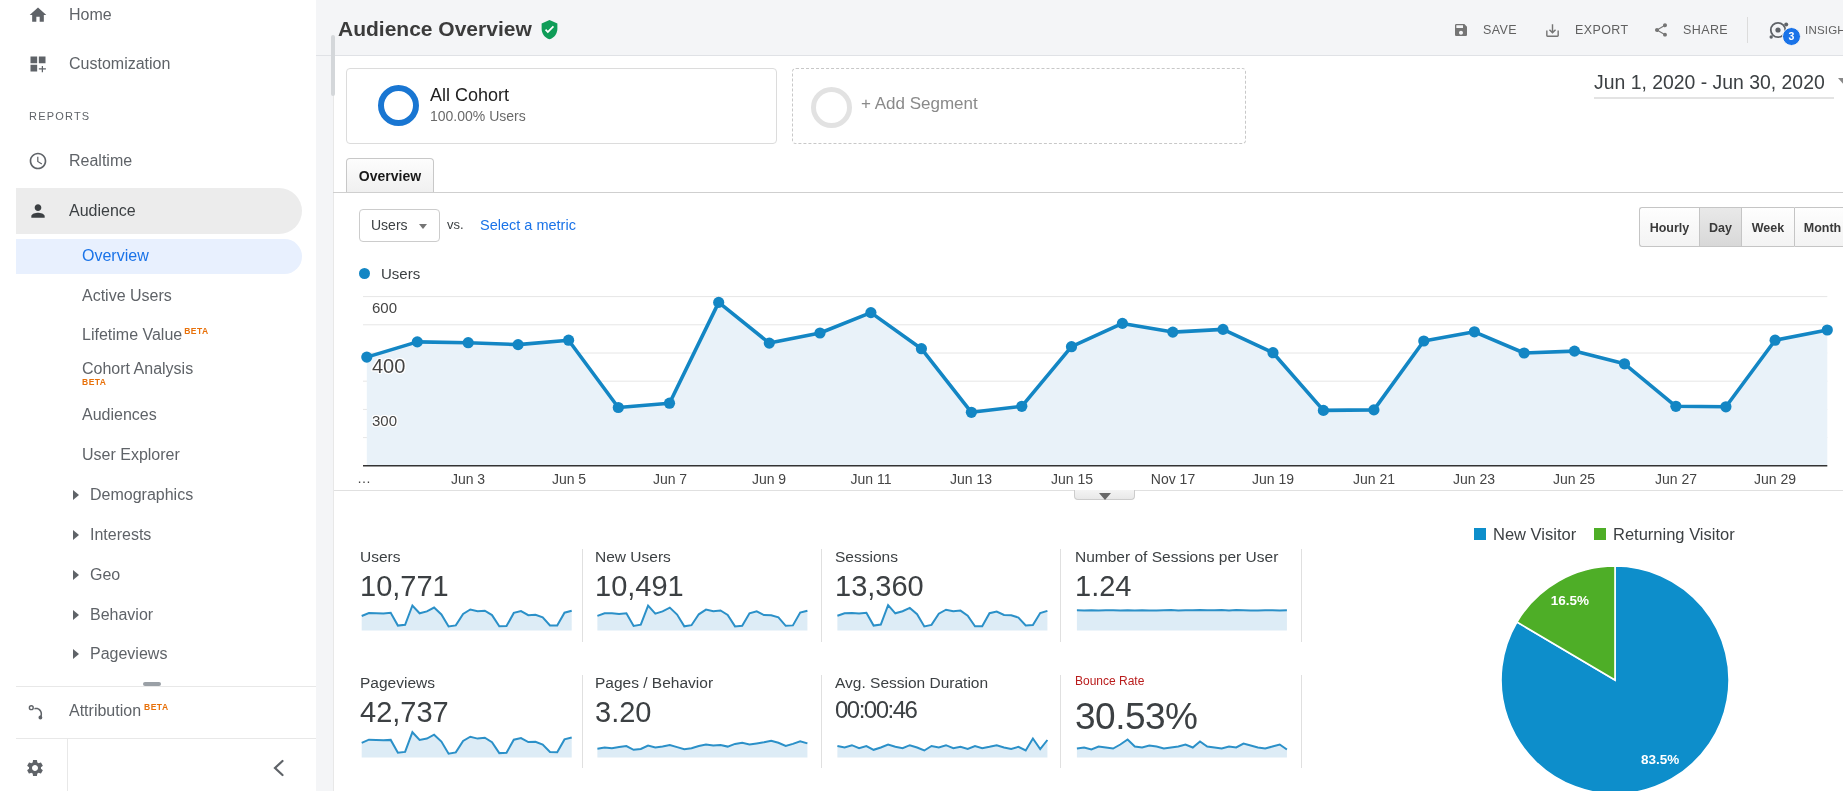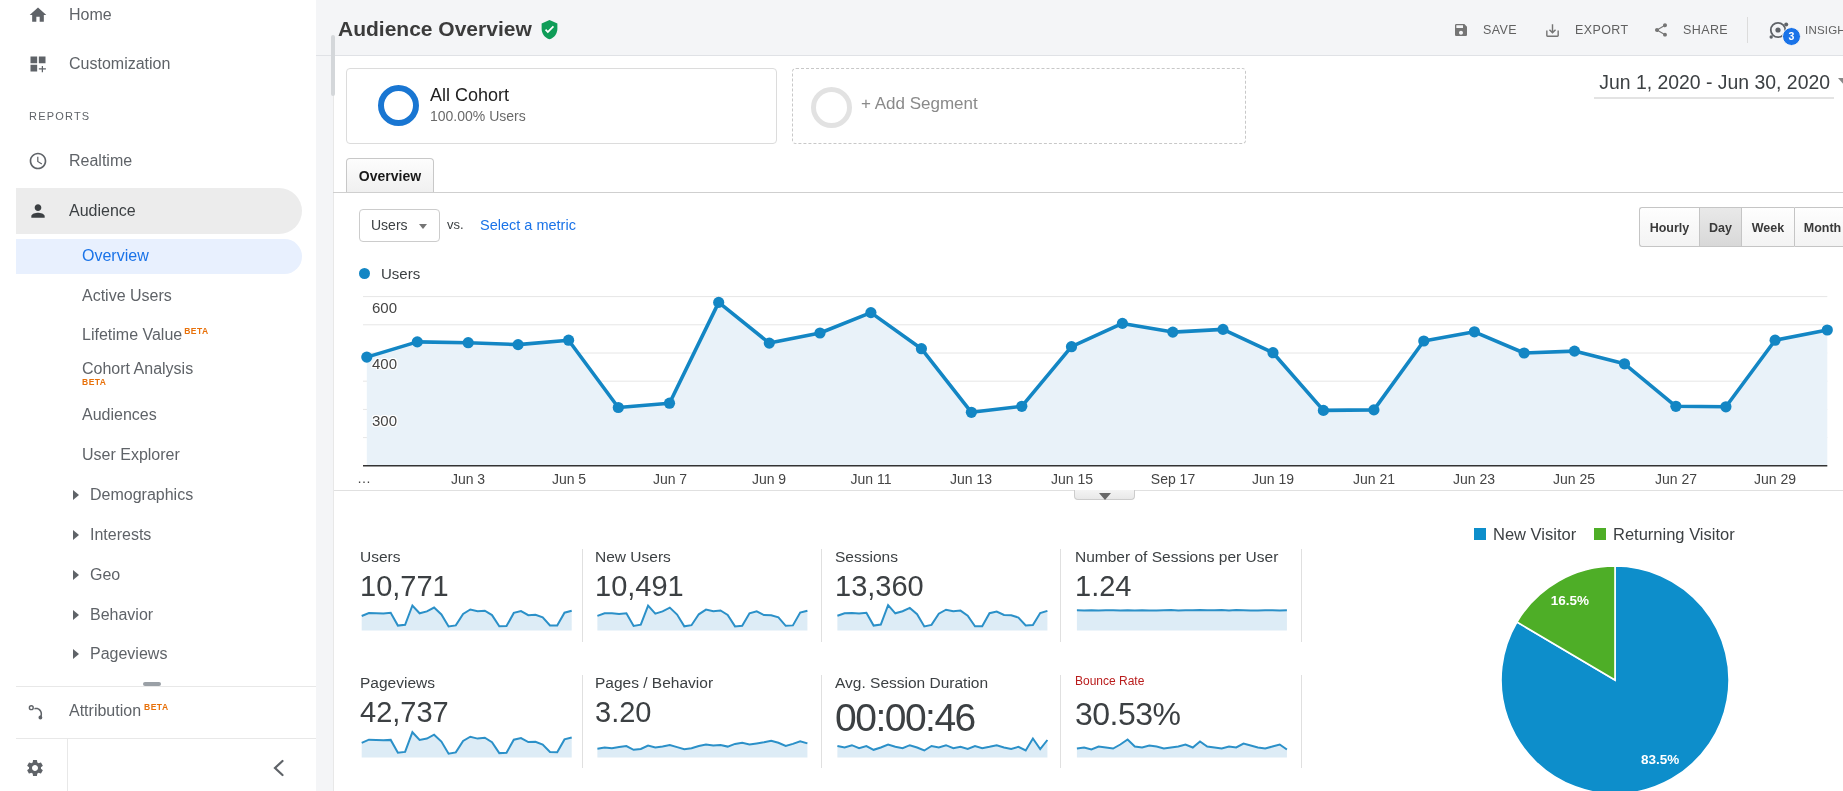--- a/index.html
+++ b/index.html
@@ -36,21 +36,21 @@
     <div class="act" style="left:1667px;top:23px">SHARE</div>
     <div style="position:absolute;left:1731px;top:17px;width:1px;height:26px;background:#dcdcdc"></div>
     <svg style="position:absolute;left:1751px;top:18px" width="24" height="24" viewBox="0 0 24 24">
       <circle cx="11" cy="12" r="7.2" fill="none" stroke="#5f6368" stroke-width="1.8"></circle>
       <circle cx="11" cy="12" r="2.6" fill="#5f6368"></circle>
       <circle cx="19.2" cy="6.4" r="2" fill="#5f6368"></circle>
       <circle cx="4.2" cy="19" r="1.7" fill="#5f6368"></circle>
     </svg>
     <div style="position:absolute;left:1766px;top:27px;width:17px;height:17px;border-radius:50%;background:#1a73e8;border:1.5px solid #f4f5f7;color:#fff;font-size:10.5px;font-weight:bold;text-align:center;line-height:17px">3</div>
     <div class="act" style="left:1789px;top:24px;font-size:11.5px;letter-spacing:.2px">INSIGHTS</div>
-    <div style="position:absolute;left:1578px;top:71px;width:236px;font-size:19.4px;color:#3c4043;text-align:right">Jun 1, 2020 - Jun 30, 2020</div>
+    <div style="position:absolute;left:1578px;top:71px;width:236px;font-size:19.4px;color:#3c4043;text-align:left">Jun 1, 2020 - Jun 30, 2020</div>
     <div style="position:absolute;left:1822px;top:78px;width:0;height:0;border-left:7px solid transparent;border-right:7px solid transparent;border-top:8px solid #888"></div>
     <div style="position:absolute;left:1578px;top:97px;width:240px;height:2px;background:#e3e3e3"></div>
 <div style="position:absolute;left:330px;top:68px;width:429px;height:74px;background:#fff;border:1px solid #dcdcdc;border-radius:4px"></div>
     <div style="position:absolute;left:362px;top:85px;width:41px;height:41px;border-radius:50%;border:6px solid #1976d2;box-sizing:border-box"></div>
     <div style="position:absolute;left:414px;top:85px;font-size:18px;color:#212121">All Cohort</div>
     <div style="position:absolute;left:414px;top:108px;font-size:14px;color:#6a6a6a">100.00% Users</div>
     <div style="position:absolute;left:776px;top:68px;width:452px;height:74px;background:#fff;border:1px dashed #c8c8c8;border-radius:4px"></div>
     <div style="position:absolute;left:795px;top:87px;width:41px;height:41px;border-radius:50%;border:5px solid #e2e2e2;box-sizing:border-box"></div>
     <div style="position:absolute;left:845px;top:94px;font-size:17px;color:#8a8a8a">+ Add Segment</div>
 <div style="position:absolute;left:317px;top:192px;width:1526px;height:1px;background:#cfcfcf"></div>
@@ -100,31 +100,31 @@
       <circle cx="1128.4" cy="71.8" r="5.6" fill="#1386c4"></circle>
       <circle cx="1178.1" cy="93.0" r="5.6" fill="#1386c4"></circle>
       <circle cx="1228.5" cy="91.1" r="5.6" fill="#1386c4"></circle>
       <circle cx="1278.5" cy="103.8" r="5.6" fill="#1386c4"></circle>
       <circle cx="1329.9" cy="146.3" r="5.6" fill="#1386c4"></circle>
       <circle cx="1379.9" cy="146.8" r="5.6" fill="#1386c4"></circle>
       <circle cx="1429.1" cy="80.2" r="5.6" fill="#1386c4"></circle>
       <circle cx="1481.3" cy="70.0" r="5.6" fill="#1386c4"></circle>
 </svg>
 <div style="position:absolute;left:356px;top:299px;font-size:15px;color:#444;text-shadow:-1px -1px 0 #fff,1px -1px 0 #fff,-1px 1px 0 #fff,1px 1px 0 #fff,0 0 3px #fff">600</div>
-    <div style="position:absolute;left:356px;top:355.4px;font-size:15px;color:#444;text-shadow:-1px -1px 0 #fff,1px -1px 0 #fff,-1px 1px 0 #fff,1px 1px 0 #fff,0 0 3px #fff">400</div>
+    <div style="position:absolute;left:356px;top:355.4px;font-size:20px;color:#444;text-shadow:-1px -1px 0 #fff,1px -1px 0 #fff,-1px 1px 0 #fff,1px 1px 0 #fff,0 0 3px #fff">400</div>
     <div style="position:absolute;left:356px;top:411.6px;font-size:15px;color:#444;text-shadow:-1px -1px 0 #fff,1px -1px 0 #fff,-1px 1px 0 #fff,1px 1px 0 #fff,0 0 3px #fff">300</div>
 <div class="xl" style="left:338px;top:470px;width:20px">…</div>
     <div class="xl" style="left:422px;top:471px;width:60px">Jun 3</div>
     <div class="xl" style="left:523px;top:471px;width:60px">Jun 5</div>
     <div class="xl" style="left:624px;top:471px;width:60px">Jun 7</div>
     <div class="xl" style="left:723px;top:471px;width:60px">Jun 9</div>
     <div class="xl" style="left:825px;top:471px;width:60px">Jun 11</div>
     <div class="xl" style="left:925px;top:471px;width:60px">Jun 13</div>
     <div class="xl" style="left:1026px;top:471px;width:60px">Jun 15</div>
-    <div class="xl" style="left:1127px;top:471px;width:60px">Sep 17</div>
+    <div class="xl" style="left:1127px;top:471px;width:60px">Nov 17</div>
     <div class="xl" style="left:1227px;top:471px;width:60px">Jun 19</div>
     <div class="xl" style="left:1328px;top:471px;width:60px">Jun 21</div>
     <div class="xl" style="left:1428px;top:471px;width:60px">Jun 23</div>
     <div class="xl" style="left:1528px;top:471px;width:60px">Jun 25</div>
     <div class="xl" style="left:1630px;top:471px;width:60px">Jun 27</div>
     <div class="xl" style="left:1729px;top:471px;width:60px">Jun 29</div>
 <div style="position:absolute;left:318px;top:490px;width:1525px;height:1px;background:#e0e0e0"></div>
     <div style="position:absolute;left:1058px;top:490px;width:61px;height:10px;background:linear-gradient(#f4f4f4,#e8e8e8);border:1px solid #ccc;border-top:none;border-radius:0 0 4px 4px;box-sizing:border-box"></div>
     <div style="position:absolute;left:1083px;top:493px;width:0;height:0;border-left:6px solid transparent;border-right:6px solid transparent;border-top:7px solid #666"></div>
 <svg style="position:absolute;left:0;top:0" width="1843" height="791" viewBox="0 0 1843 791">
@@ -151,23 +151,23 @@
     <div style="position:absolute;left:579px;top:570px;font-size:29px;letter-spacing:0;color:#3c4043">10,491</div>
     <div style="position:absolute;left:819px;top:548px;font-size:15.5px;color:#3c4043">Sessions</div>
     <div style="position:absolute;left:819px;top:570px;font-size:29px;letter-spacing:0;color:#3c4043">13,360</div>
     <div style="position:absolute;left:1059px;top:548px;font-size:15.5px;color:#3c4043">Number of Sessions per User</div>
     <div style="position:absolute;left:1059px;top:570px;font-size:29px;letter-spacing:0;color:#3c4043">1.24</div>
     <div style="position:absolute;left:344px;top:674px;font-size:15.5px;color:#3c4043">Pageviews</div>
     <div style="position:absolute;left:344px;top:696px;font-size:29px;letter-spacing:0;color:#3c4043">42,737</div>
     <div style="position:absolute;left:579px;top:674px;font-size:15.5px;color:#3c4043">Pages / Behavior</div>
     <div style="position:absolute;left:579px;top:696px;font-size:29px;letter-spacing:0;color:#3c4043">3.20</div>
     <div style="position:absolute;left:819px;top:674px;font-size:15.5px;color:#3c4043">Avg. Session Duration</div>
-    <div style="position:absolute;left:819px;top:696px;font-size:39px;letter-spacing:-1.5px;color:#3c4043">00:00:46</div>
+    <div style="position:absolute;left:819px;top:696px;font-size:24px;letter-spacing:-1.5px;color:#3c4043">00:00:46</div>
     <div style="position:absolute;left:1059px;top:674px;font-size:12px;color:#b91c1c">Bounce Rate</div>
-    <div style="position:absolute;left:1059px;top:696px;font-size:32px;letter-spacing:-0.5px;color:#3c4043">30.53%</div>
+    <div style="position:absolute;left:1059px;top:696px;font-size:37px;letter-spacing:-0.5px;color:#3c4043">30.53%</div>
     <div style="position:absolute;left:566px;top:549px;width:1px;height:93px;background:#e0e0e0"></div>
     <div style="position:absolute;left:805px;top:549px;width:1px;height:93px;background:#e0e0e0"></div>
     <div style="position:absolute;left:1044px;top:549px;width:1px;height:93px;background:#e0e0e0"></div>
     <div style="position:absolute;left:1285px;top:549px;width:1px;height:93px;background:#e0e0e0"></div>
     <div style="position:absolute;left:566px;top:675px;width:1px;height:93px;background:#e0e0e0"></div>
     <div style="position:absolute;left:805px;top:675px;width:1px;height:93px;background:#e0e0e0"></div>
     <div style="position:absolute;left:1044px;top:675px;width:1px;height:93px;background:#e0e0e0"></div>
     <div style="position:absolute;left:1285px;top:675px;width:1px;height:93px;background:#e0e0e0"></div>
 <div style="position:absolute;left:1458px;top:528px;width:12px;height:12px;background:#0d8ecb"></div>
     <div style="position:absolute;left:1477px;top:525px;font-size:16.5px;color:#3c4043">New Visitor</div>

